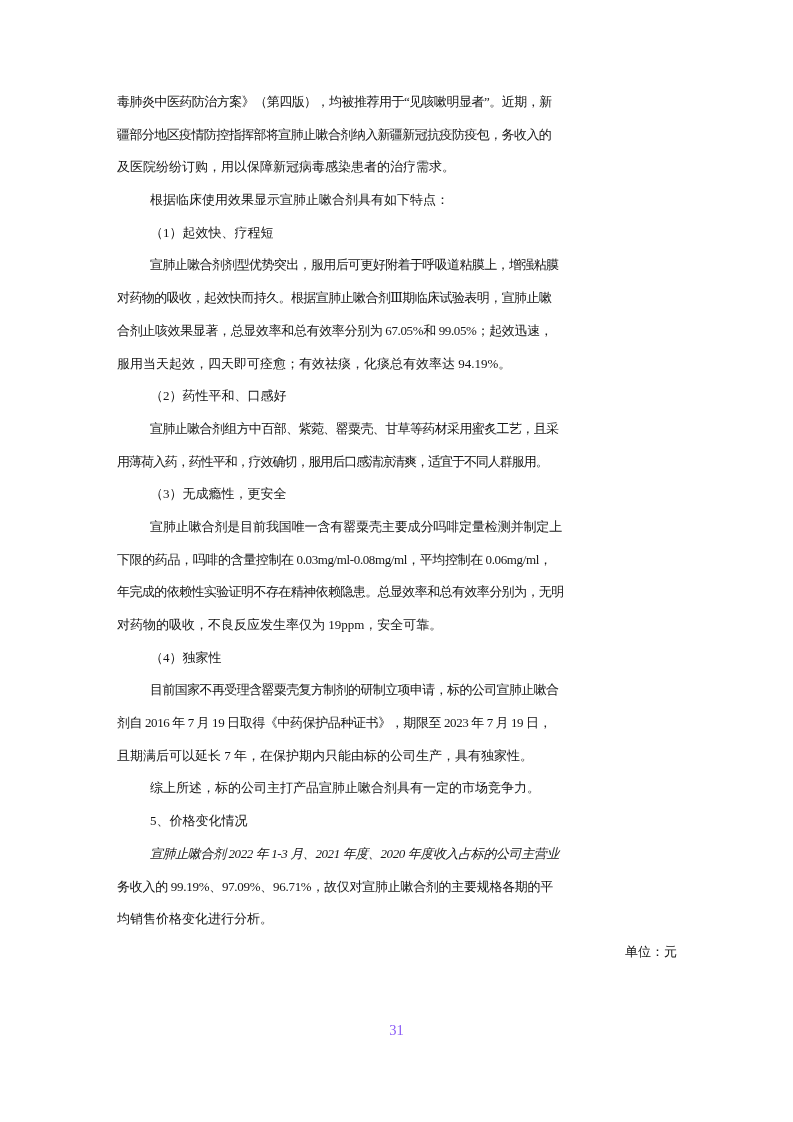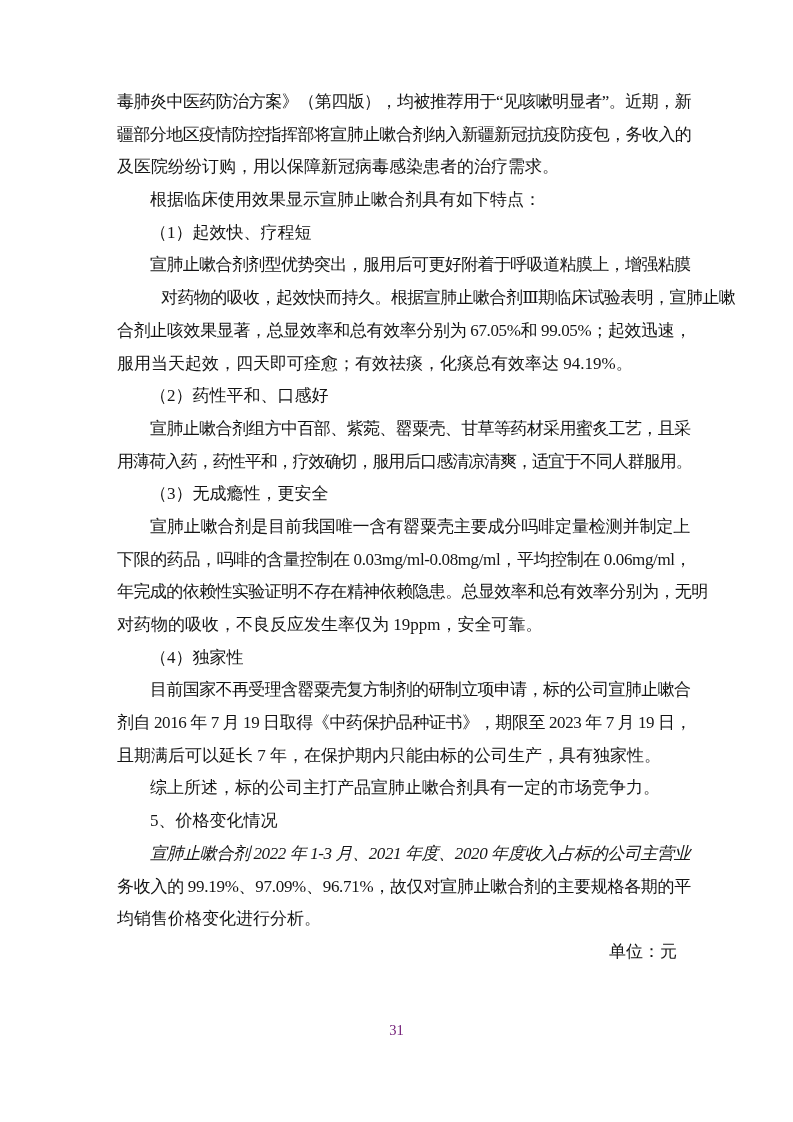--- a/index.html
+++ b/index.html
@@ -22,56 +22,56 @@
   }
   .text-block {
     position: absolute;
     left: 117px;
     top: 86px;
     width: 560px;
   }
   .doc-line {
     height: 32.7px;
     line-height: 32.7px;
-    font-size: 17px;
+    font-size: 13px;
     white-space: pre;
     overflow: visible;
   }
   .doc-line.indent {
     padding-left: 33px;
   }
   .doc-line.right {
     text-align: right;
   }
   .txt {
     white-space: pre;
   }
   .page-footer {
     position: absolute;
     top: 1021px;
     left: 0;
     width: 793px;
     text-align: center;
     font-size: 14.5px;
     line-height: 18px;
-    color: #701a75;
+    color: #8b5cf6;
   }
 </style>
 </head>
 <body>
 
 <div class="page">
   <div class="text-block">
       <div class="doc-line"><span class="txt" style="letter-spacing: -0.525608px;">毒肺炎中医药防治方案》（第四版），均被推荐用于“见咳嗽明显者”。近期，新</span></div>
       <div class="doc-line"><span class="txt" style="letter-spacing: -0.59375px;">疆部分地区疫情防控指挥部将宣肺止嗽合剂纳入新疆新冠抗疫防疫包，务收入的</span></div>
       <div class="doc-line"><span class="txt">及医院纷纷订购，用以保障新冠病毒感染患者的治疗需求。</span></div>
       <div class="doc-line indent"><span class="txt">根据临床使用效果显示宣肺止嗽合剂具有如下特点：</span></div>
       <div class="doc-line indent"><span class="txt">（1）起效快、疗程短</span></div>
       <div class="doc-line indent"><span class="txt" style="letter-spacing: -0.624053px; margin-top: 40px;">宣肺止嗽合剂剂型优势突出，服用后可更好附着于呼吸道粘膜上，增强粘膜</span></div>
-      <div class="doc-line"><span class="txt" style="letter-spacing: -0.577232px; margin-left: 44px;">对药物的吸收，起效快而持久。根据宣肺止嗽合剂Ⅲ期临床试验表明，宣肺止嗽</span></div>
+      <div class="doc-line"><span class="txt" style="letter-spacing: -0.577232px;">对药物的吸收，起效快而持久。根据宣肺止嗽合剂Ⅲ期临床试验表明，宣肺止嗽</span></div>
       <div class="doc-line"><span class="txt" style="letter-spacing: -0.363095px;">合剂止咳效果显著，总显效率和总有效率分别为 67.05%和 99.05%；起效迅速，</span></div>
       <div class="doc-line"><span class="txt">服用当天起效，四天即可痊愈；有效祛痰，化痰总有效率达 94.19%。</span></div>
       <div class="doc-line indent"><span class="txt">（2）药性平和、口感好</span></div>
       <div class="doc-line indent"><span class="txt" style="letter-spacing: -0.624053px;">宣肺止嗽合剂组方中百部、紫菀、罂粟壳、甘草等药材采用蜜炙工艺，且采</span></div>
       <div class="doc-line"><span class="txt" style="letter-spacing: -1.03819px;">用薄荷入药，药性平和，疗效确切，服用后口感清凉清爽，适宜于不同人群服用。</span></div>
       <div class="doc-line indent"><span class="txt">（3）无成瘾性，更安全</span></div>
       <div class="doc-line indent"><span class="txt" style="letter-spacing: -0.125px;">宣肺止嗽合剂是目前我国唯一含有罂粟壳主要成分吗啡定量检测并制定上</span></div>
       <div class="doc-line"><span class="txt" style="letter-spacing: -0.380515px;">下限的药品，吗啡的含量控制在 0.03mg/ml-0.08mg/ml，平均控制在 0.06mg/ml，</span></div>
       <div class="doc-line"><span class="txt" style="letter-spacing: -0.59375px;">年完成的依赖性实验证明不存在精神依赖隐患。总显效率和总有效率分别为，无明</span></div>
       <div class="doc-line"><span class="txt">对药物的吸收，不良反应发生率仅为 19ppm，安全可靠。</span></div>

